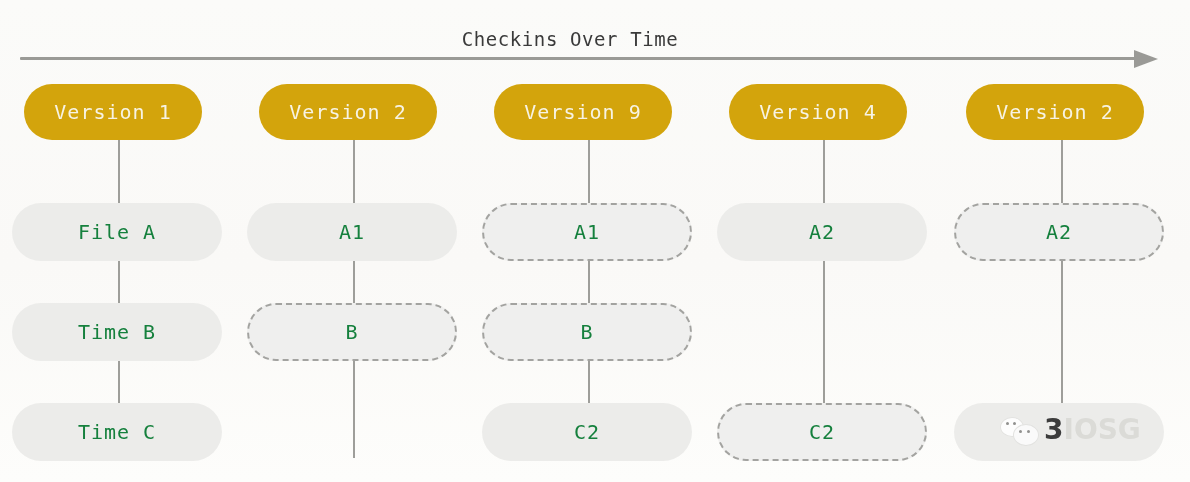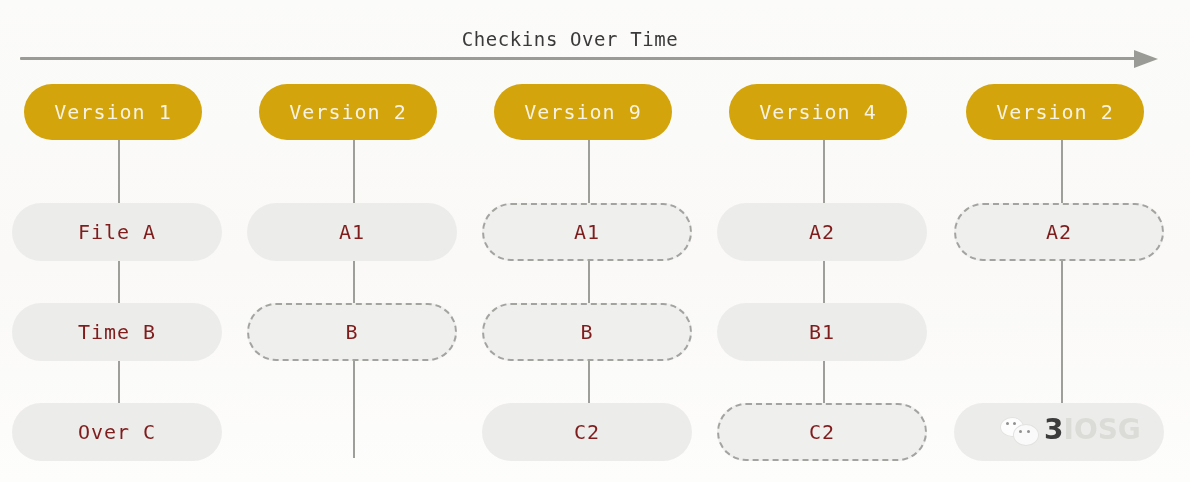--- a/index.html
+++ b/index.html
@@ -113,21 +113,21 @@
   }
 
   
   .node {
     position: absolute;
     left: 0;
     width: 210px;
     height: 58px;
     border-radius: 29px;
     background: #ececea;
-    color: #7f1d1d;
+    color: #15803d;
     display: flex;
     align-items: center;
     justify-content: center;
     font-size: 20px;
     letter-spacing: 1px;
     box-sizing: border-box;
     border: 2px solid transparent;
     z-index: 2;
   }
   .node.dashed {
@@ -204,21 +204,21 @@
     <div class="timeline-arrowhead"></div>
   </div>
 
   <div class="columns">
 
     <div class="column col-0">
       <div class="spine"></div>
       <div class="version-pill">Version 1</div>
       <div class="node row-0">File A</div>
       <div class="node row-1">Time B</div>
-      <div class="node row-2">Over C</div>
+      <div class="node row-2">Time C</div>
     </div>
 
     <div class="column col-1">
       <div class="spine"></div>
       <div class="version-pill">Version 2</div>
       <div class="node row-0">A1</div>
       <div class="node row-1 dashed">B</div>
     </div>
 
     <div class="column col-2">
@@ -226,21 +226,20 @@
       <div class="version-pill">Version 9</div>
       <div class="node row-0 dashed">A1</div>
       <div class="node row-1 dashed">B</div>
       <div class="node row-2">C2</div>
     </div>
 
     <div class="column col-3">
       <div class="spine"></div>
       <div class="version-pill">Version 4</div>
       <div class="node row-0">A2</div>
-      <div class="node row-1">B1</div>
       <div class="node row-2 dashed">C2</div>
     </div>
 
     <div class="column col-4">
       <div class="spine"></div>
       <div class="version-pill">Version 2</div>
       <div class="node row-0 dashed">A2</div>
       <div class="node row-2"></div>
     </div>
 

